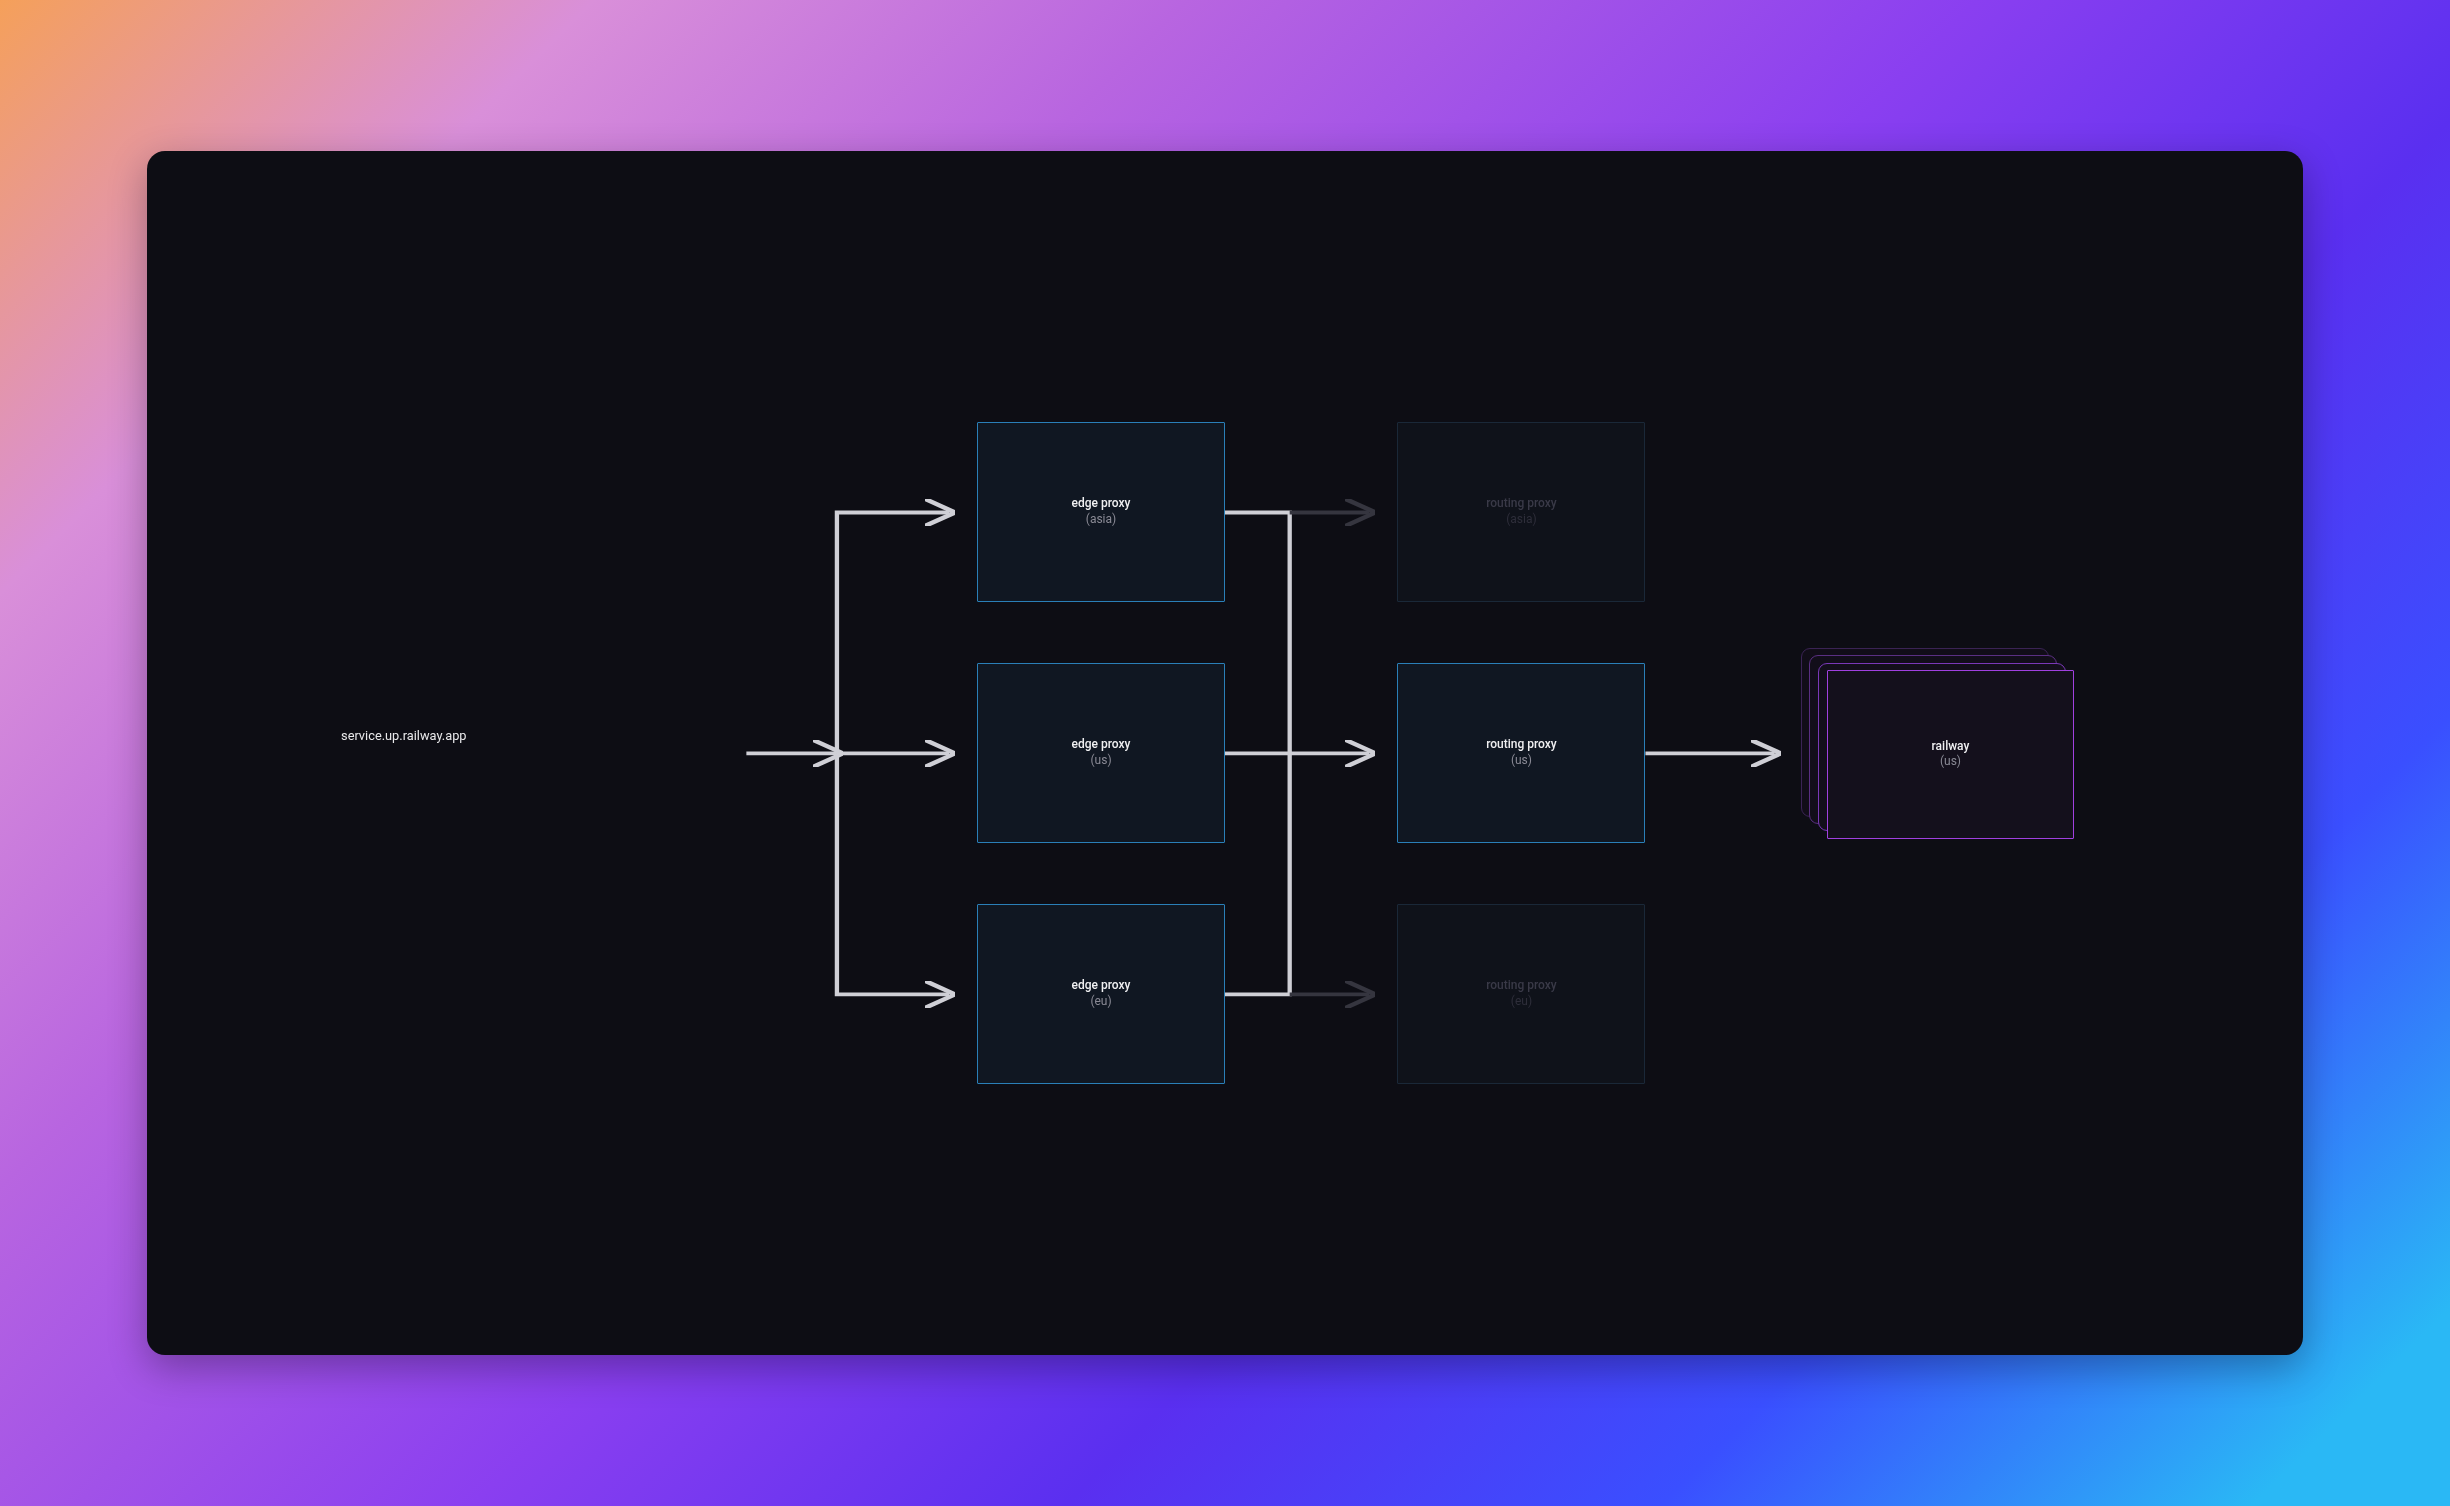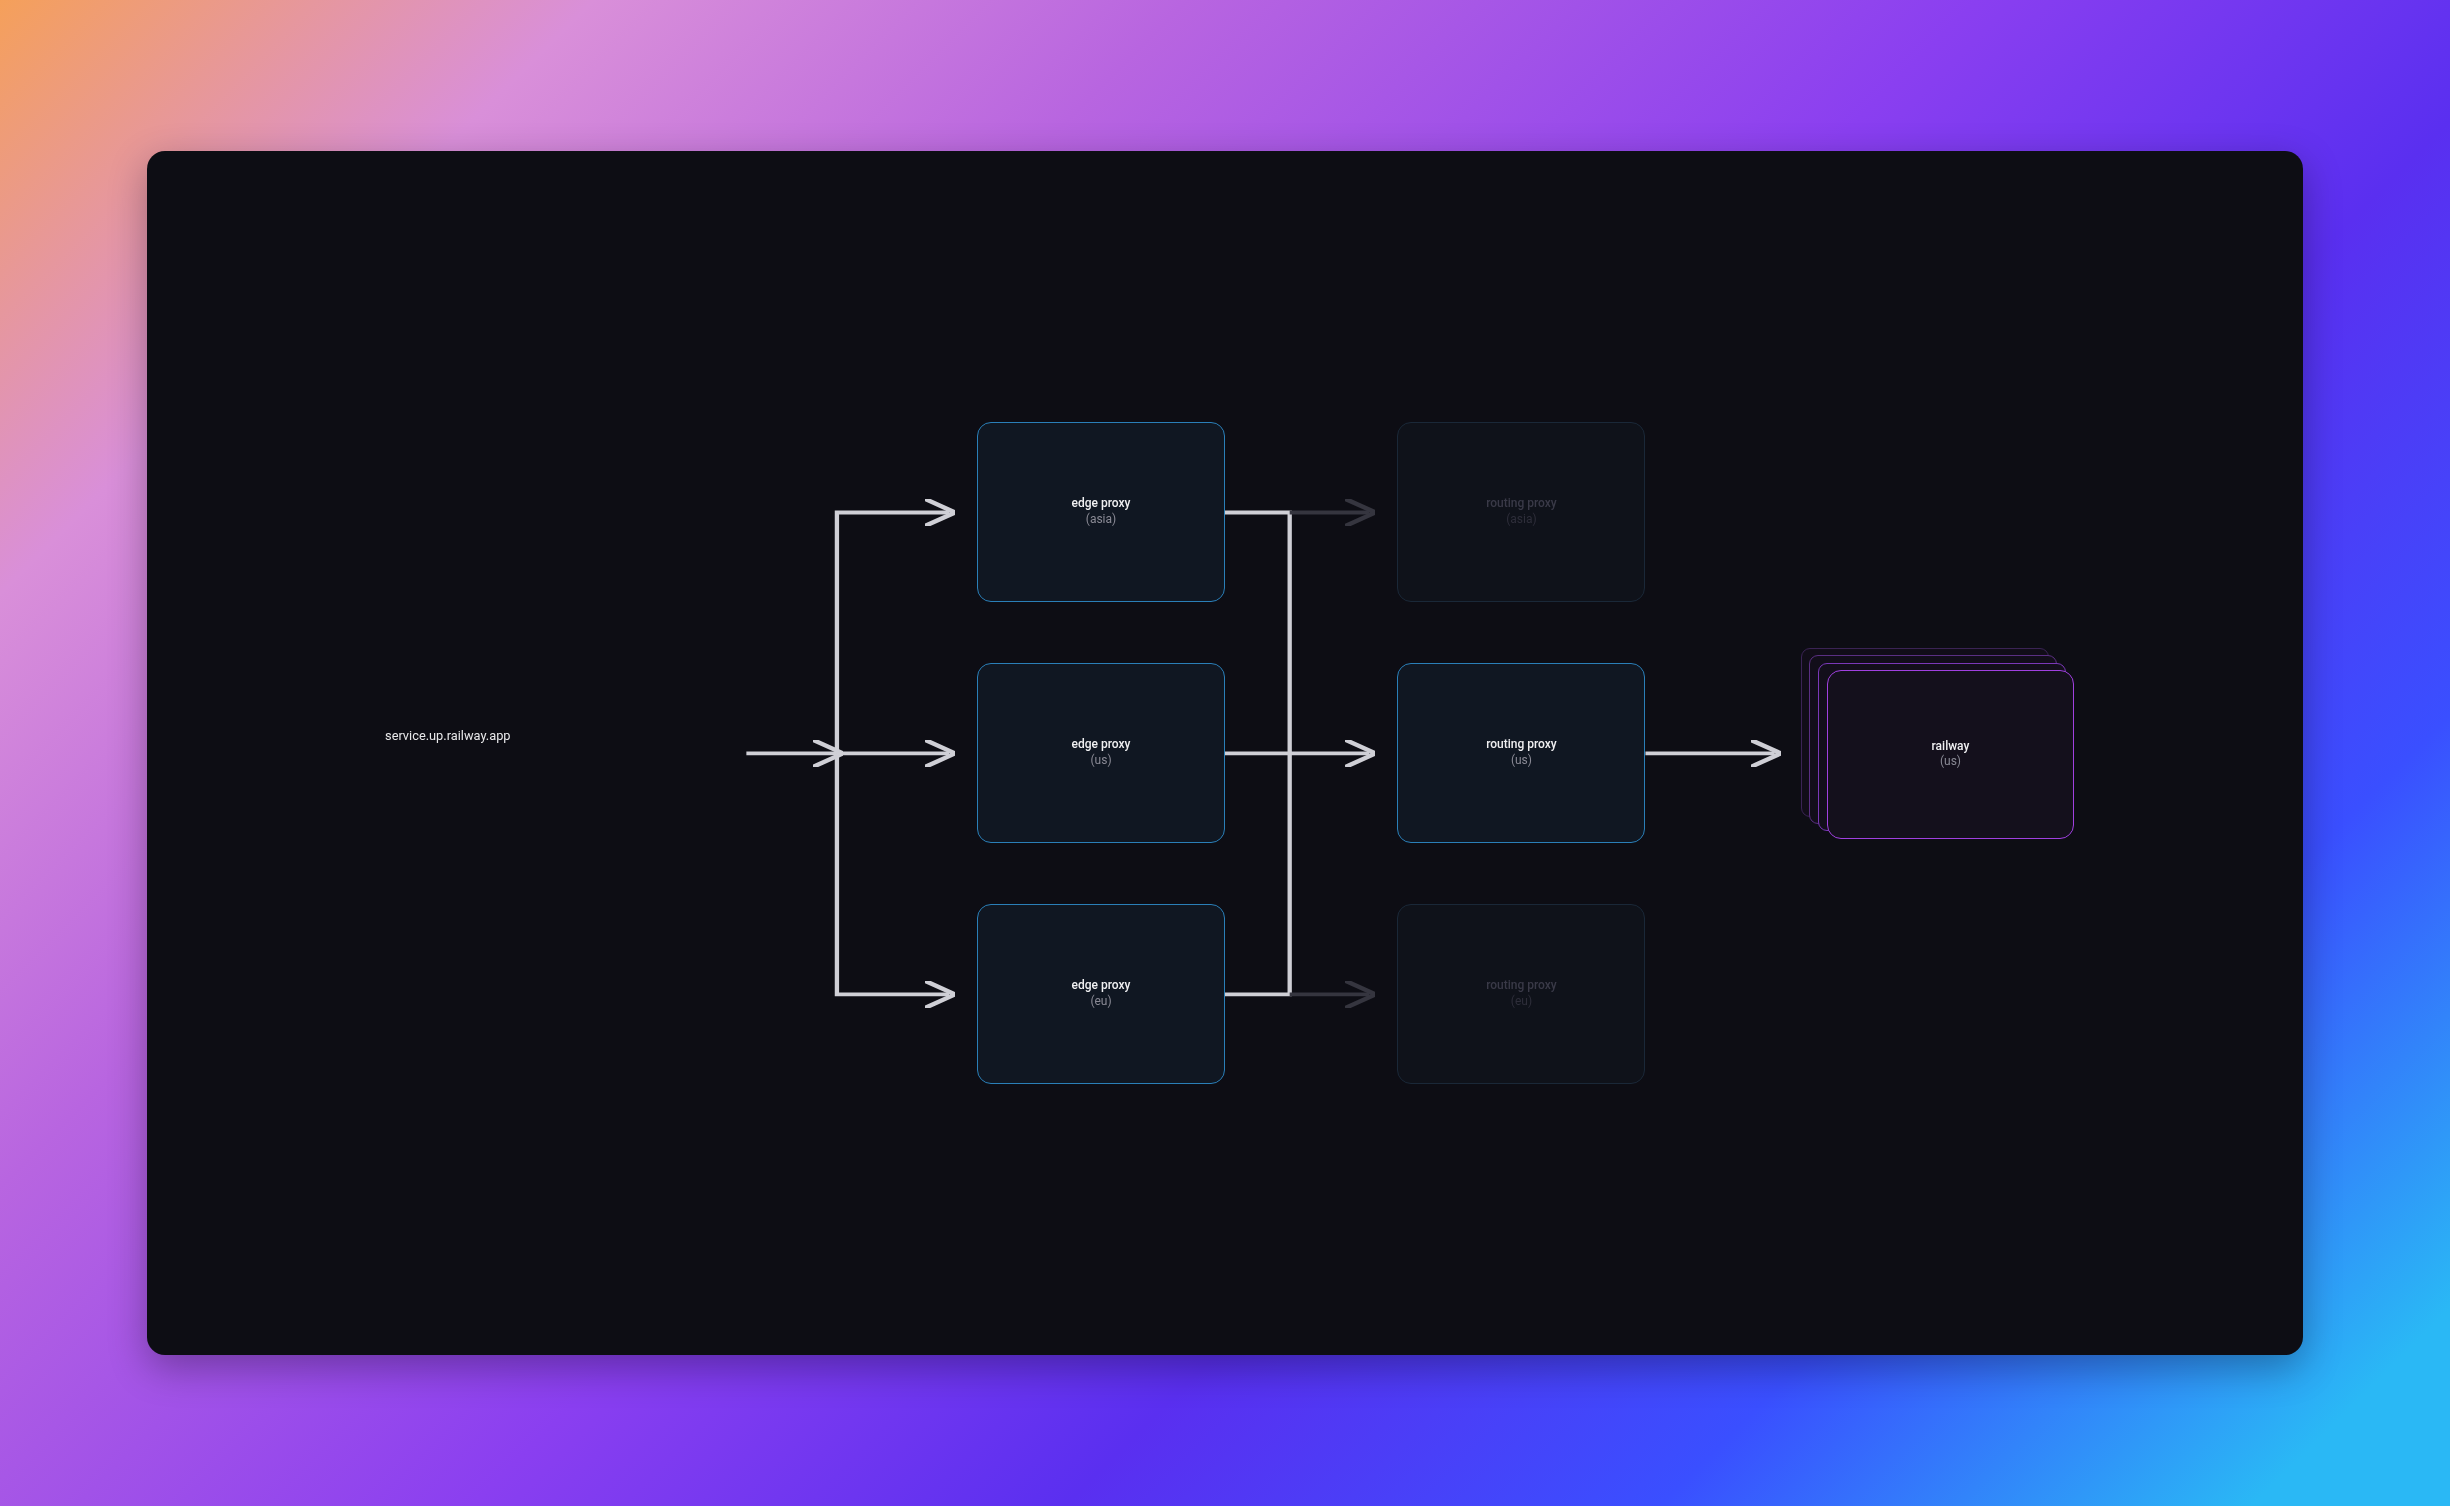--- a/index.html
+++ b/index.html
@@ -31,36 +31,35 @@
     border-radius: 18px;
     position: relative;
     box-shadow: 0 12.8px 38px rgba(0,0,0,0.3);
   }
   .diagram {
     position: absolute;
     inset: 0;
   }
   .node {
     position: absolute;
-    border-radius: 14px;
+    border-radius: 1px;
     display: flex;
     flex-direction: column;
     align-items: center;
     justify-content: center;
     font-size: 12px;
     line-height: 1.3;
     text-align: center;
     box-sizing: border-box;
   }
   .label {
     position: absolute;
     color: #e8e8ea;
     font-size: 12.8px;
     white-space: nowrap;
-    margin-left: 44px;
   }
   .node .title {
     color: #f0f0f2;
     font-weight: 500;
   }
   .node .sub {
     color: #8a8a95;
     font-weight: 400;
     text-align: right;
   }

